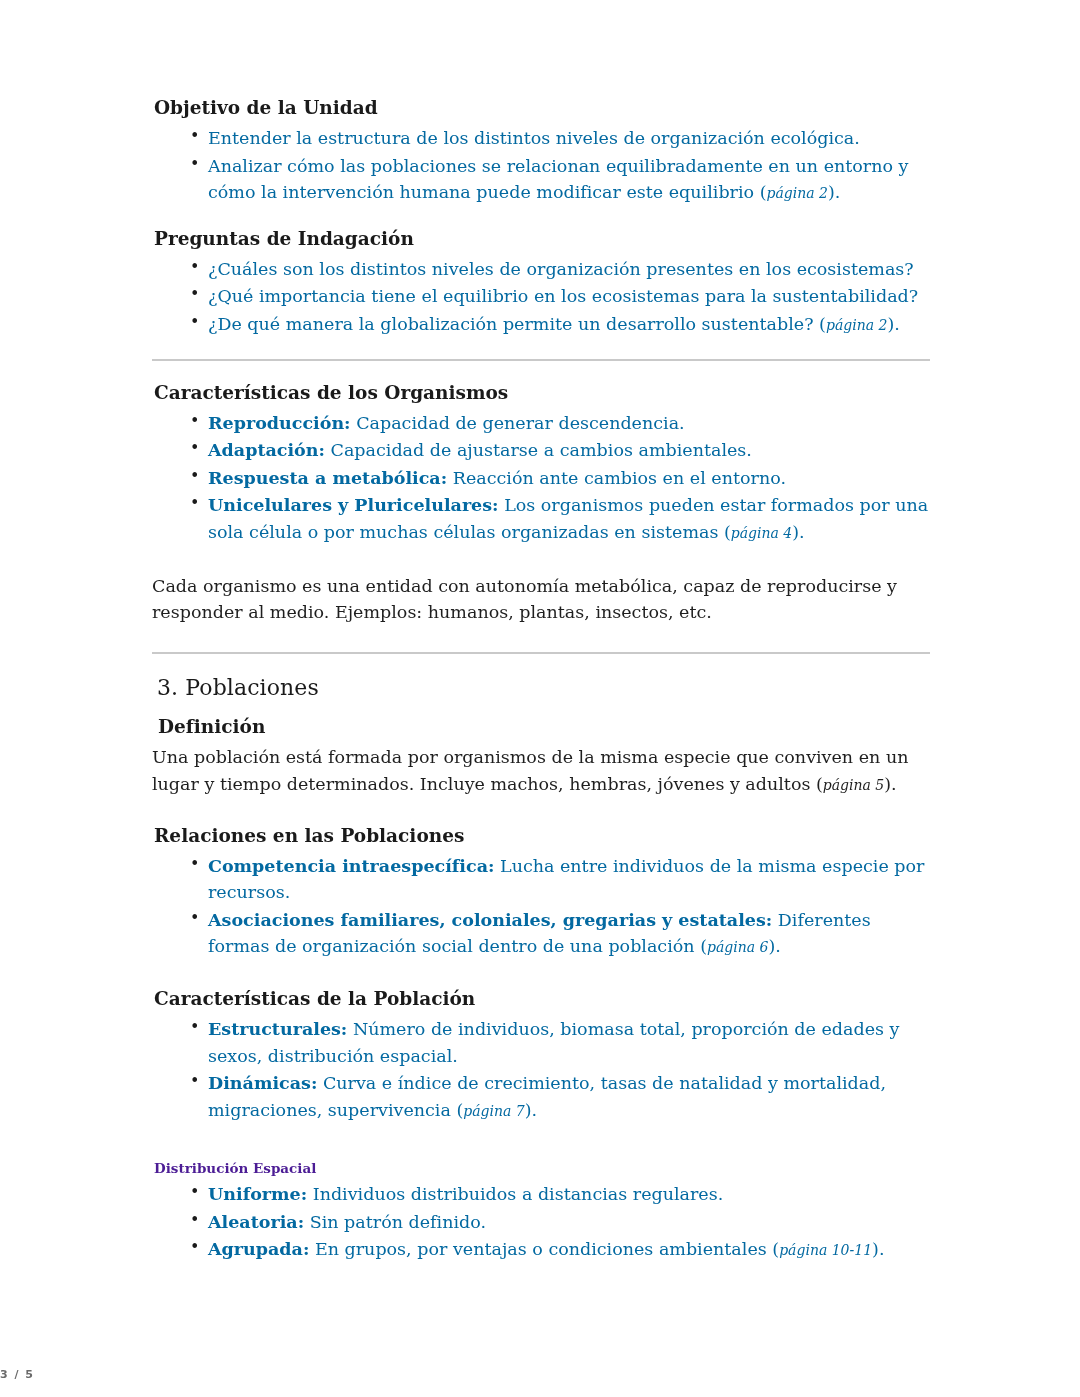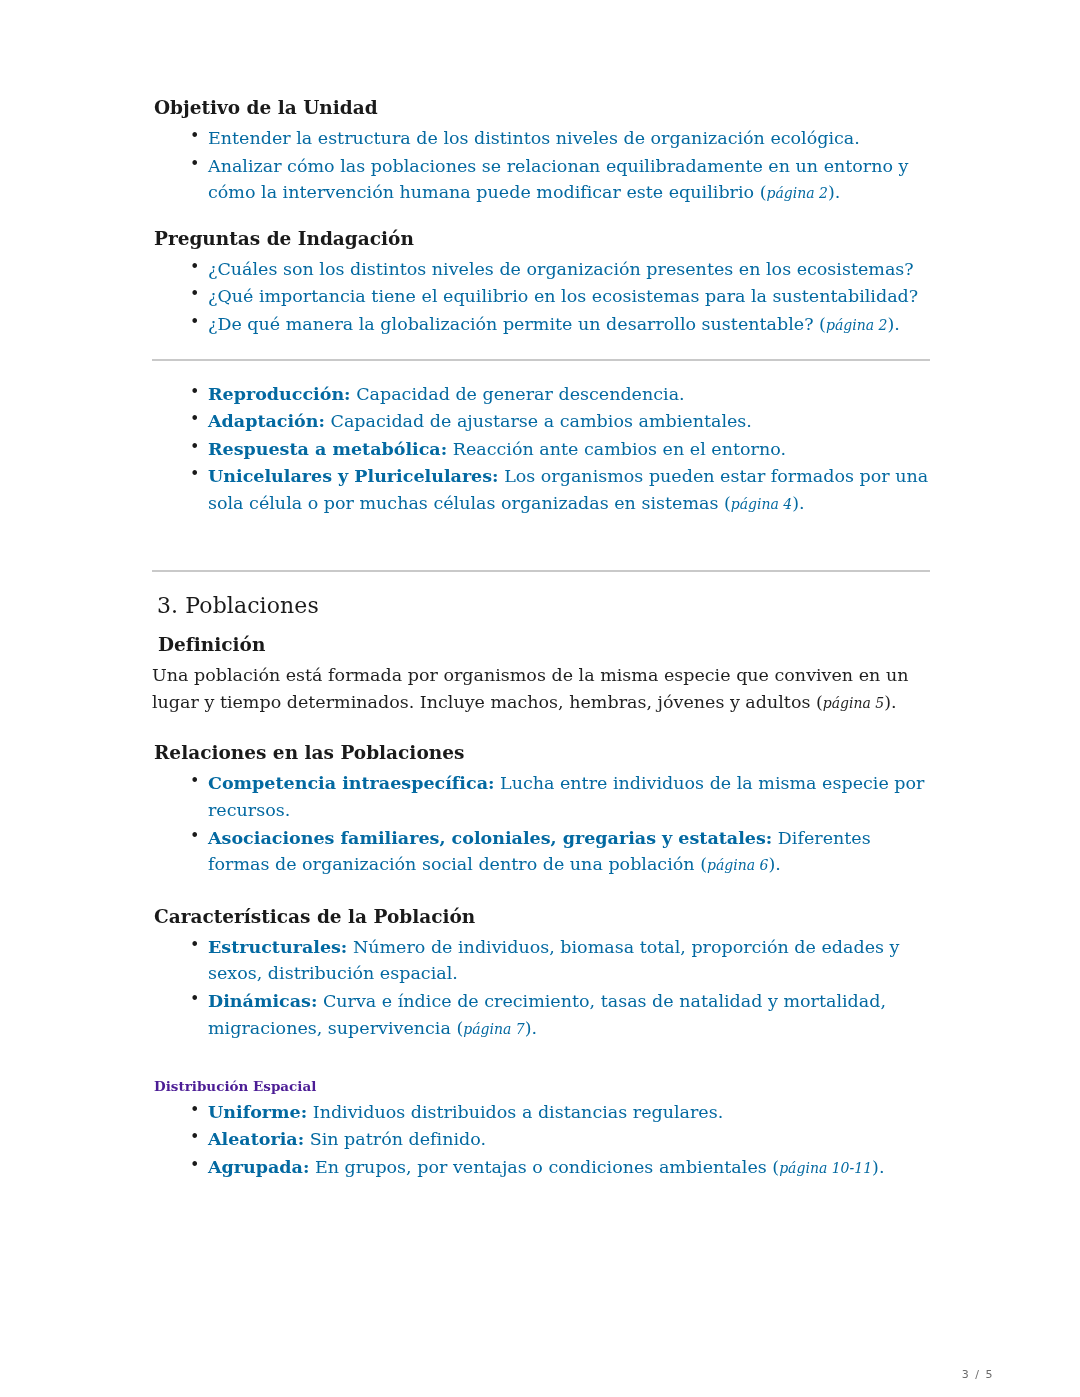--- a/index.html
+++ b/index.html
@@ -109,24 +109,24 @@
   .block { margin-bottom: 0; }
   .gap-md  { height: 20px; }
   .gap-lg  { height: 26px; }
 
   
   .footer {
     position: absolute;
     left: 0;
     bottom: 24px;
     width: 994px;
-    text-align: right;
+    text-align: left;
     font-family: "DejaVu Sans", "Liberation Sans", sans-serif;
     font-size: 11px;
-    font-weight: 400;
+    font-weight: 700;
     letter-spacing: 1.5px;
     color: #6a6a6a;
   }
 </style>
 </head>
 <body>
 
 <div class="page">
   <div class="content">
 
@@ -157,37 +157,39 @@
           <span>¿De qué manera la globalización permite un desarrollo sustentable? (</span><span class="pageref">página 2</span><span>).</span>
         </li>
       </ul>
     </div>
 
     <div class="gap-md"></div>
     <hr class="divider">
     <div class="gap-md"></div>
 
     <div class="block">
+      <h3 class="sub-heading">Características de los Organismos</h3>
       <ul class="bullets">
         <li>
           <span class="lead">Reproducción:</span><span> Capacidad de generar descendencia.</span>
         </li>
         <li>
           <span class="lead">Adaptación:</span><span> Capacidad de ajustarse a cambios ambientales.</span>
         </li>
         <li>
           <span class="lead">Respuesta a metabólica:</span><span> Reacción ante cambios en el entorno.</span>
         </li>
         <li>
           <span class="lead">Unicelulares y Pluricelulares:</span><span> Los organismos pueden estar formados por una sola célula o por muchas células organizadas en sistemas (</span><span class="pageref">página 4</span><span>).</span>
         </li>
       </ul>
 
       <div class="gap-lg"></div>
 
+      <p class="body-text">Cada organismo es una entidad con autonomía metabólica, capaz de reproducirse y responder al medio. Ejemplos: humanos, plantas, insectos, etc.</p>
     </div>
 
     <div class="gap-lg"></div>
     <hr class="divider">
     <div class="gap-md"></div>
 
     <div class="block">
       <h2 class="section-title">3. Poblaciones</h2>
 
       <h3 class="sub-heading indented">Definición</h3>

